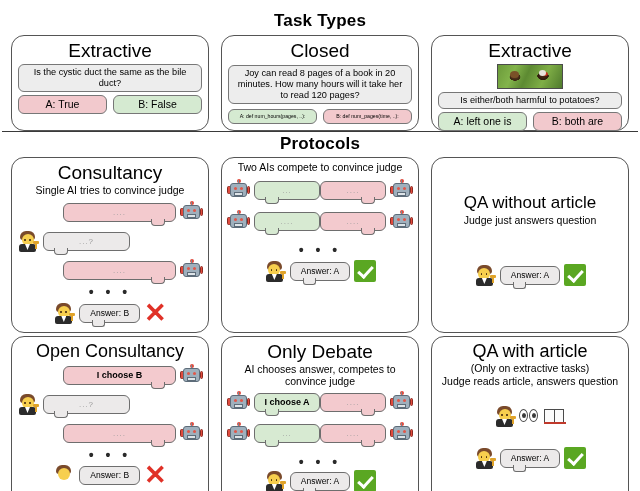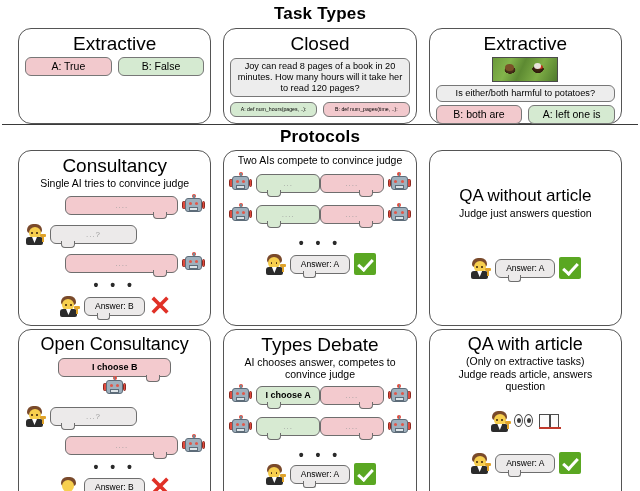--- a/index.html
+++ b/index.html
@@ -5,25 +5,25 @@
   html,body{margin:0;padding:0;}
   body{
     width:640px;height:491px;background:#ffffff;
     font-family:"Liberation Sans", sans-serif;
     color:#000;overflow:hidden;position:relative;
   }
   .section-title{
     text-align:center;font-weight:bold;font-size:17px;letter-spacing:.2px;
     line-height:1;
   }
-  #task-types-title{padding-top:5px;padding-bottom:6px;}
+  #task-types-title{padding-top:12px;padding-bottom:6px;}
   #protocols-title{padding-top:3px;padding-bottom:5px;}
   .divider{height:0;border-top:1.6px solid #3a3a3a;margin:0 2px;}
 
-  .row{display:flex;gap:12px;padding:0 18px;box-sizing:border-box;width:640px;}
+  .row{display:flex;gap:12px;padding:0 11px;box-sizing:border-box;width:640px;}
 
   .panel{
     border:1.3px solid #555;border-radius:13px;background:#fff;
     box-sizing:border-box;position:relative;flex:1 1 0;
   }
   .panel-title{
     text-align:center;font-size:19px;line-height:21px;margin-top:2px;
     white-space:nowrap;
   }
   .panel-sub{
@@ -208,42 +208,43 @@
 </style>
 </head>
 <body>
 
 <div class="section-title" id="task-types-title">Task Types</div>
 
 <div class="row tt-row">
 
   <div class="panel tt-panel">
     <div class="panel-title">Extractive</div>
+    <div class="qbox">Is the cystic duct the same as the bile duct?</div>
     <div class="answers">
       <div class="ans red">A: True</div>
       <div class="ans green">B: False</div>
     </div>
   </div>
 
   <div class="panel tt-panel">
     <div class="panel-title">Closed</div>
     <div class="qbox" style="margin-top:4px;">Joy can read 8 pages of a book in 20 minutes. How many hours will it take her to read 120 pages?</div>
     <div class="answers" style="margin-top:5px;">
       <div class="ans green code">A: def num_hours(pages, ..):</div>
       <div class="ans red code">B: def num_pages(time, ..):</div>
     </div>
   </div>
 
   <div class="panel tt-panel">
     <div class="panel-title">Extractive</div>
     <div class="mm-img"></div>
     <div class="qbox">Is either/both harmful to potatoes?</div>
     <div class="answers">
+      <div class="ans green">A: left one is</div>
       <div class="ans red">B: both are</div>
-      <div class="ans green">A: left one is</div>
     </div>
   </div>
 </div>
 
 <div class="divider"></div>
 
 <div class="section-title" id="protocols-title">Protocols</div>
 
 <div class="row pr-row">
 
@@ -451,21 +452,21 @@
       <div class="check-box"></div>
     </div>
   </div>
 </div>
 
 <div class="row pr-row2" style="margin-top:3px;">
 
   <div class="panel pr-panel">
     <div class="panel-title" style="font-size:18px;">Open Consultancy</div>
 
-    <div class="turn" style="margin-top:3px;flex-direction:column;">
+    <div class="turn" style="margin-top:3px;">
       <div class="spacer"></div>
       <div class="bubble red bold" style="width:113px;">
         <span>I choose B</span>
         <span class="btail right" style="background:#f3cace;"></span>
       </div>
       <div class="gap4"></div>
       <div class="robot-ico">
         <span class="antdot"></span>
           <span class="ant"></span>
         <span class="ear-l"></span>
@@ -527,21 +528,21 @@
       </div>
       <div class="ansbubble">
         <span>Answer: B</span>
         
       </div>
       <div class="mark cross">✕</div>
     </div>
   </div>
 
   <div class="panel pr-panel">
-    <div class="panel-title">Types Debate</div>
+    <div class="panel-title">Only Debate</div>
     <div class="panel-sub">AI chooses answer, competes to convince judge</div>
 
     <div class="turn" style="margin-top:5px;">
       <div class="robot-ico">
         <span class="antdot"></span>
           <span class="ant"></span>
         <span class="ear-l"></span>
           <span class="ear-r"></span>
         <span class="head"></span>
           <span class="eye-l"></span>

